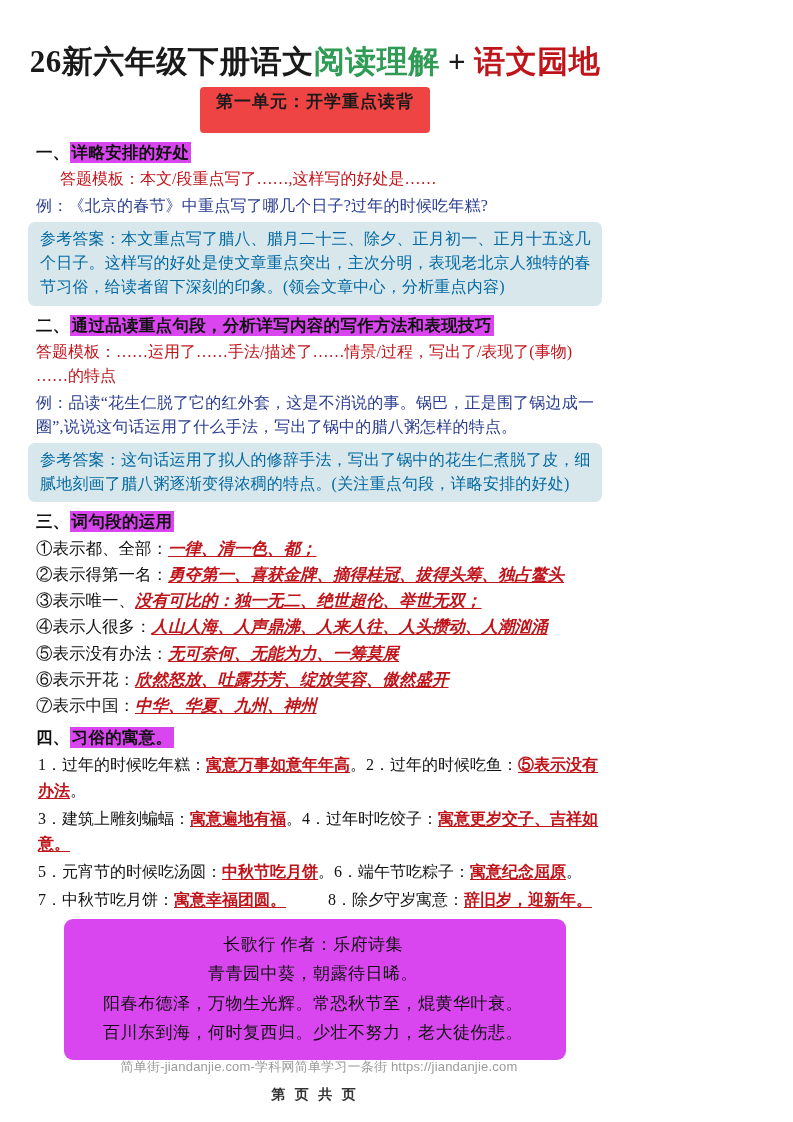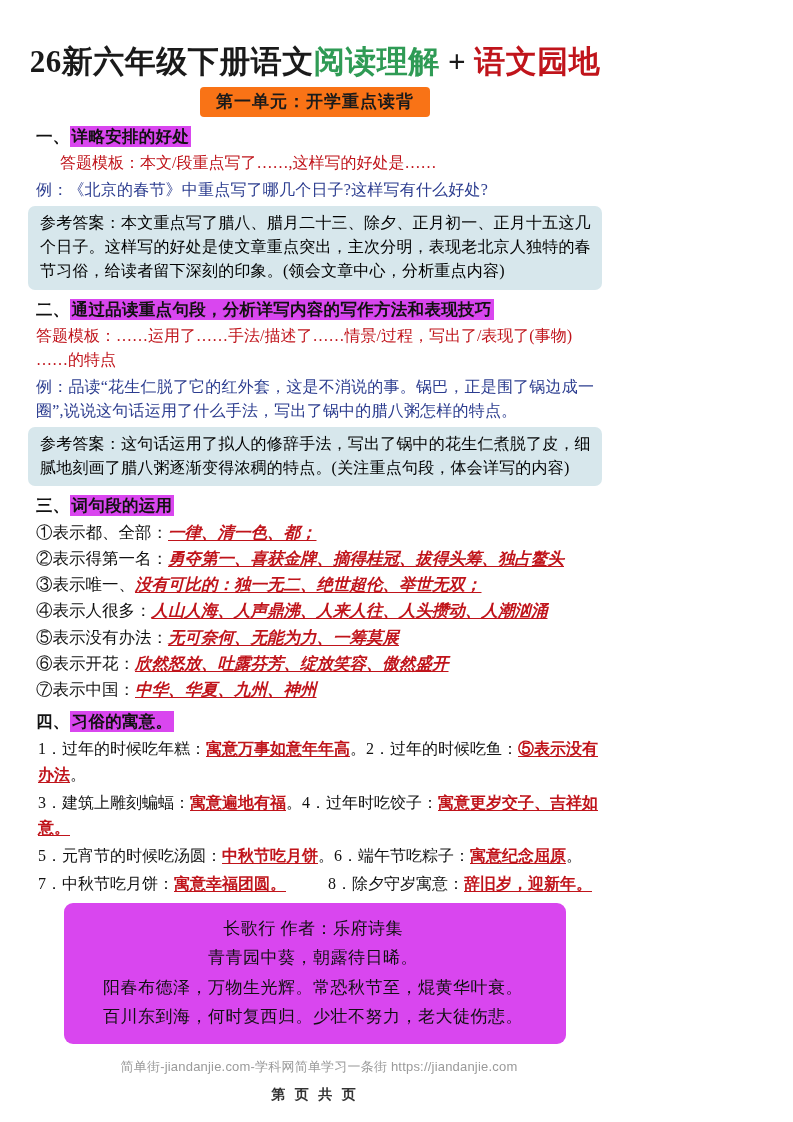--- a/index.html
+++ b/index.html
@@ -36,25 +36,25 @@
   .t-green { color: #2f9b55; }
   .t-plus  { color: #1a1a1a; font-weight: bold; }
   .t-red   { color: #c0141b; }
 
   .subtitle-wrap {
     text-align: center;
     margin-top: 7px;
   }
   .subtitle {
     display: inline-block;
-    background: #f97316;
+    background: #ef4444;
     color: #1a1a1a;
     font-size: 17px;
     font-weight: bold;
-    padding: 3px 16px 4px 16px;
+    padding: 3px 16px 20px 16px;
     border-radius: 4px;
     letter-spacing: 1px;
   }
 
   
   .sec-head {
     font-size: 16.5px;
     font-weight: bold;
     color: #111111;
     margin: 9px 0 3px 10px;
@@ -84,21 +84,21 @@
   .tmpl.ind { margin-left: 34px; }
 
   
   .ansbox {
     background: #d7e7ec;
     border-radius: 7px;
     padding: 5px 3px 6px 12px;
     margin: 4px 2px 5px 2px;
     font-size: 16px;
     line-height: 1.52;
-    color: #000000;
+    color: #0369a1;
     letter-spacing: 0.2px;
   }
 
   
   .vline {
     font-size: 16.5px;
     line-height: 1.52;
     margin: 1px 0 1px 10px;
     color: #111111;
   }
@@ -174,31 +174,31 @@
   </div>
 
   <div class="subtitle-wrap">
     <span class="subtitle">第一单元：开学重点读背</span>
   </div>
 
   <div class="sec-head"><span class="num">一、</span><span class="hl">详略安排的好处</span></div>
 
   <div class="tmpl ind"><span>答题模板：</span><span>本文/段重点写了……,这样写的好处是……</span></div>
 
-  <div class="line blue"><span>例：</span><span>《北京的春节》中重点写了哪几个日子?这样写有什么好处?</span></div>
+  <div class="line blue"><span>例：</span><span>《北京的春节》中重点写了哪几个日子?过年的时候吃年糕?</span></div>
 
   <div class="ansbox"><span>参考答案：</span><span>本文重点写了腊八、腊月二十三、除夕、正月初一、正月十五这几个日子。这样写的好处是使文章重点突出，主次分明，表现老北京人独特的春节习俗，给读者留下深刻的印象。(领会文章中心，分析重点内容)</span></div>
 
   <div class="sec-head"><span class="num">二、</span><span class="hl">通过品读重点句段，分析详写内容的写作方法和表现技巧</span></div>
 
   <div class="tmpl"><span>答题模板：</span><span>……运用了……手法/描述了……情景/过程，写出了/表现了(事物) ……的特点</span></div>
 
   <div class="line blue"><span>例：</span><span>品读“花生仁脱了它的红外套，这是不消说的事。锅巴，正是围了锅边成一圈”,说说这句话运用了什么手法，写出了锅中的腊八粥怎样的特点。</span></div>
 
-  <div class="ansbox"><span>参考答案：</span><span>这句话运用了拟人的修辞手法，写出了锅中的花生仁煮脱了皮，细腻地刻画了腊八粥逐渐变得浓稠的特点。(关注重点句段，体会详写的内容)</span></div>
+  <div class="ansbox"><span>参考答案：</span><span>这句话运用了拟人的修辞手法，写出了锅中的花生仁煮脱了皮，细腻地刻画了腊八粥逐渐变得浓稠的特点。(关注重点句段，详略安排的好处)</span></div>
 
   <div class="sec-head"><span class="num">三、</span><span class="hl">词句段的运用</span></div>
 
   <div class="vline"><span>①表示都、全部：</span><span class="ans">一律、清一色、都；</span></div>
   <div class="vline"><span>②表示得第一名：</span><span class="ans">勇夺第一、喜获金牌、摘得桂冠、拔得头筹、独占鳌头</span></div>
   <div class="vline"><span>③表示唯一、</span><span class="ans">没有可比的：独一无二、绝世超伦、举世无双；</span></div>
   <div class="vline"><span>④表示人很多：</span><span class="ans">人山人海、人声鼎沸、人来人往、人头攒动、人潮汹涌</span></div>
   <div class="vline"><span>⑤表示没有办法：</span><span class="ans">无可奈何、无能为力、一筹莫展</span></div>
   <div class="vline"><span>⑥表示开花：</span><span class="ans">欣然怒放、吐露芬芳、绽放笑容、傲然盛开</span></div>
   <div class="vline"><span>⑦表示中国：</span><span class="ans">中华、华夏、九州、神州</span></div>

